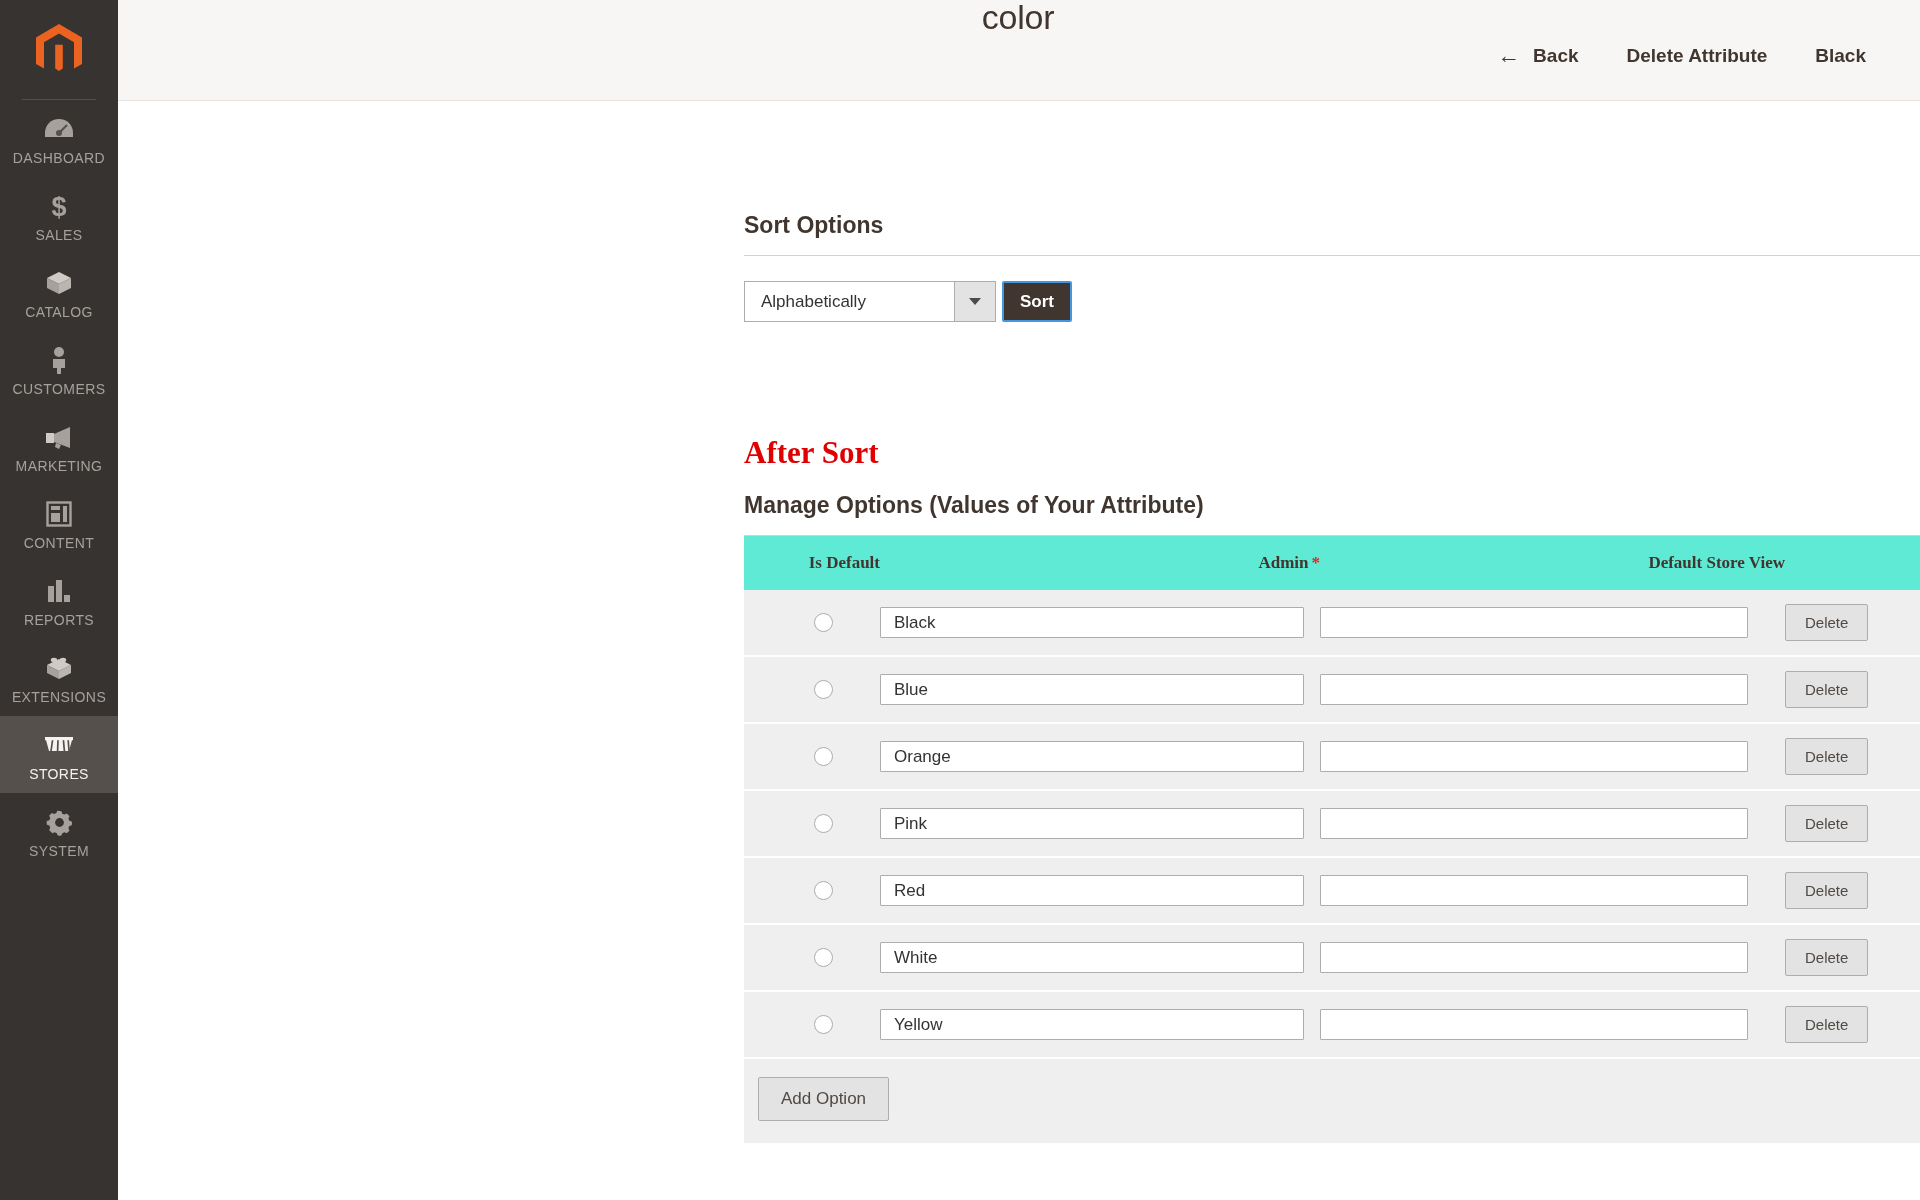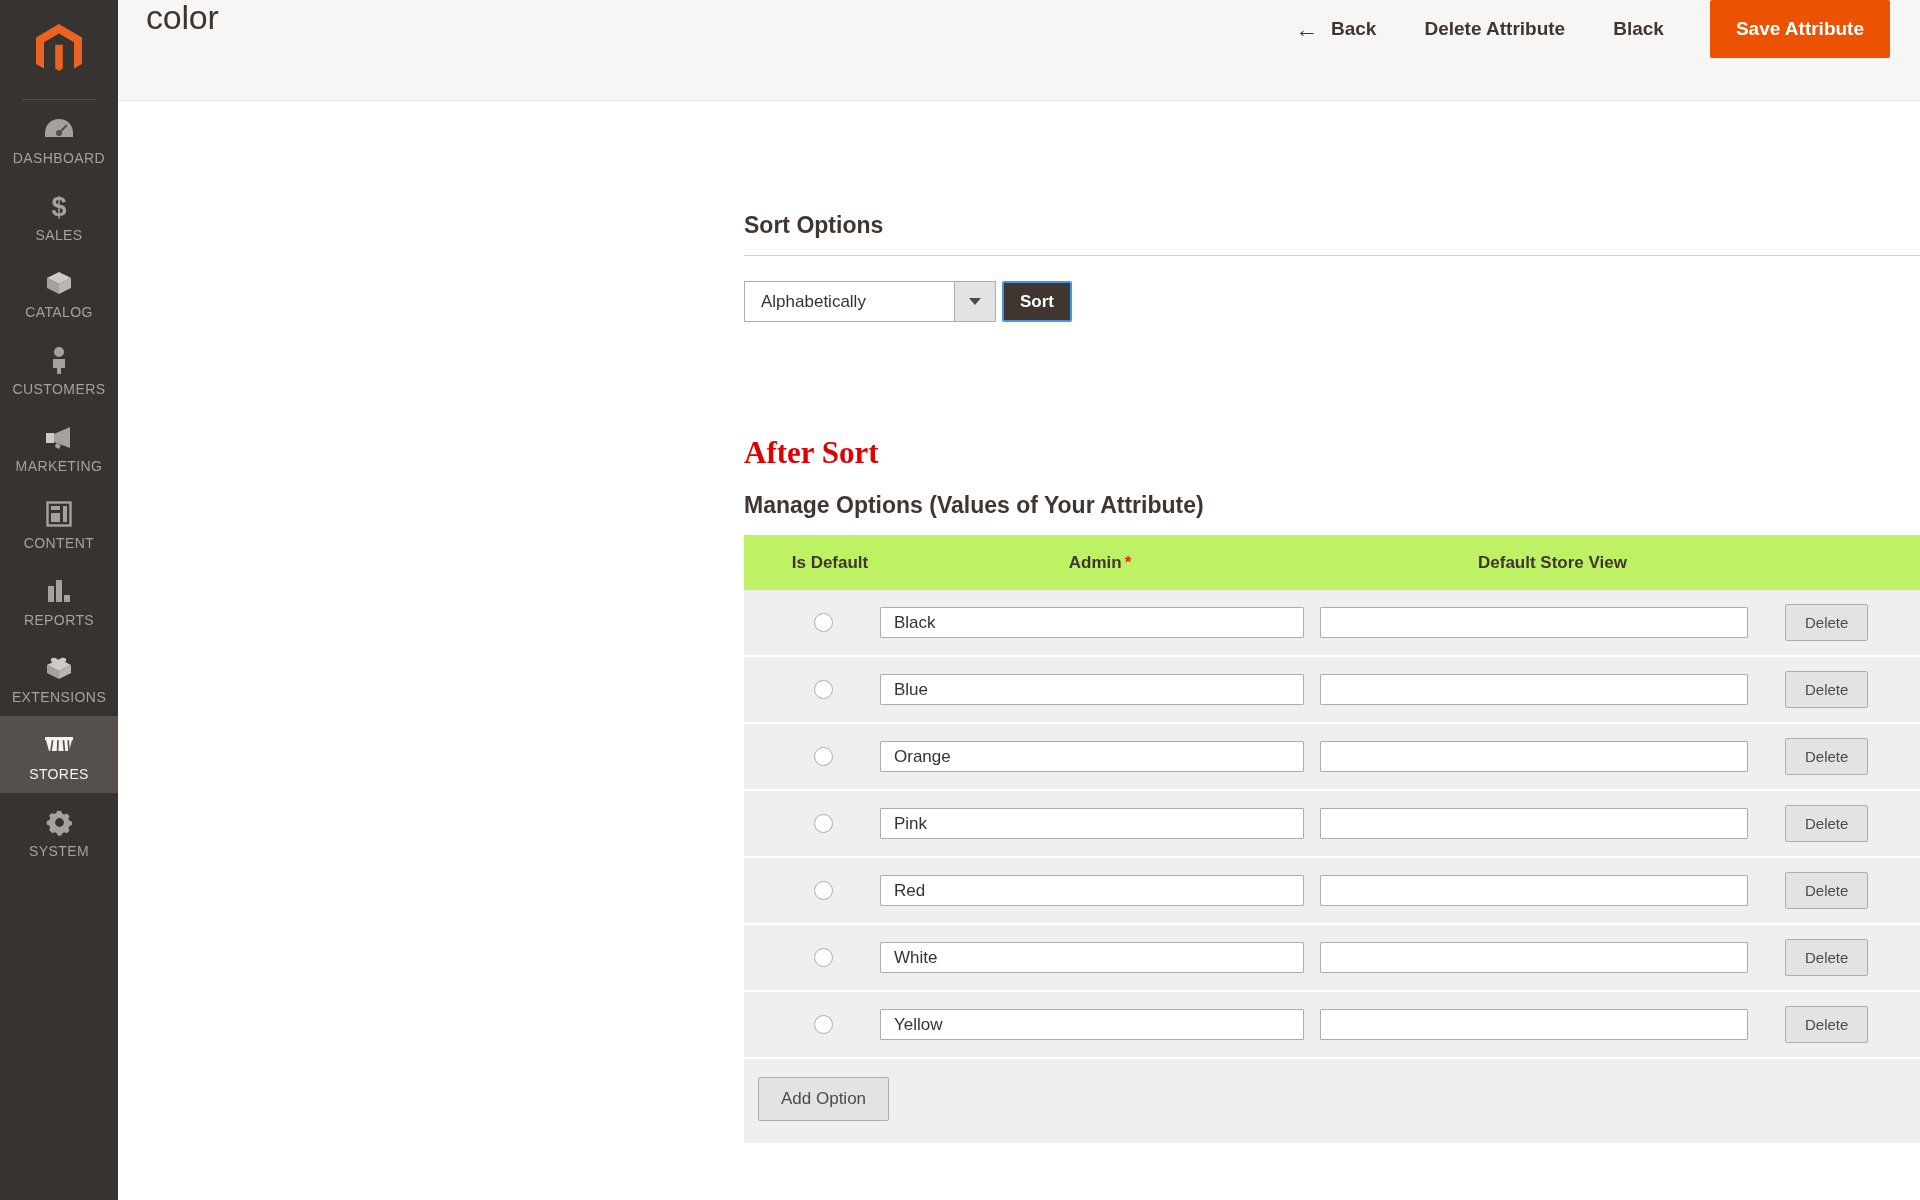--- a/index.html
+++ b/index.html
@@ -38,21 +38,21 @@
   .nav-label {
     font-size: 14px; letter-spacing: 0.4px; color: #a6a19d;
     text-transform: uppercase; text-align: center; line-height: 1;
   }
   .nav-item.active .nav-label { color: #f5f3f1; }
 
   
   .main { flex: 1; height: 1200px; position: relative; background: #fff; }
   .page-header {
     height: 101px; background: #f7f6f5; border-bottom: 1px solid #e6e3e0;
-    display: flex; align-items: flex-start; padding: 0 30px 0 28px;
+    display: flex; align-items: center; padding: 0 30px 0 28px; flex-direction: column;
   }
   .page-title {
     font-size: 34px; color: #41362f; font-weight: 400; line-height: 1;
     letter-spacing: -0.2px; flex: 0 0 auto;
   }
   .header-actions { margin-left: auto; display: flex; align-items: center; gap: 0; }
   .hdr-btn {
     background: none; border: none; cursor: pointer;
     font-family: "Liberation Sans", sans-serif;
     font-size: 19px; font-weight: bold; color: #41362f;
@@ -100,23 +100,23 @@
 
   .after-sort {
     font-family: "Liberation Serif", serif;
     font-size: 31px; font-weight: bold; color: #e00000;
     line-height: 1;
   }
 
   
   .opt-table { width: 100%; border-collapse: collapse; table-layout: fixed; }
   .opt-table thead th {
-    background: #bef264; text-align: center;
+    background: #5eead4; text-align: right;
     font-size: 17px; font-weight: bold; color: #41362f;
-    padding: 17px 0 17px 0; vertical-align: middle;
+    padding: 17px 0 17px 0; vertical-align: middle; font-family: Liberation Serif, serif;
   }
   .th-handle { width: 36px; }
   .th-default { width: 100px; }
   .th-admin { width: 440px; }
   .th-store { width: 465px; }
   .th-act { width: 186px; }
   .req { color: #e22626; font-size: 17px; padding-left: 3px; }
 
   .opt-table tbody tr { background: #efefef; border-bottom: 2px solid #ffffff; }
   .opt-table tbody td { padding: 14px 0; vertical-align: middle; }
@@ -279,21 +279,20 @@
 
     <header class="page-header">
       <h1 class="page-title">color</h1>
       <div class="header-actions">
         <button class="hdr-btn">
           <span class="back-arrow">←</span>
           <span>Back</span>
         </button>
         <button class="hdr-btn">Delete Attribute</button>
         <button class="hdr-btn">Black</button>
-        <button class="hdr-btn primary">Save Attribute</button>
       </div>
     </header>
 
     <div class="content">
 
       <div class="section" style="top:112px;">
         <div class="section-title">Sort Options</div>
         <div class="rule"></div>
         <div class="sort-row">
           <div class="select-wrap">

